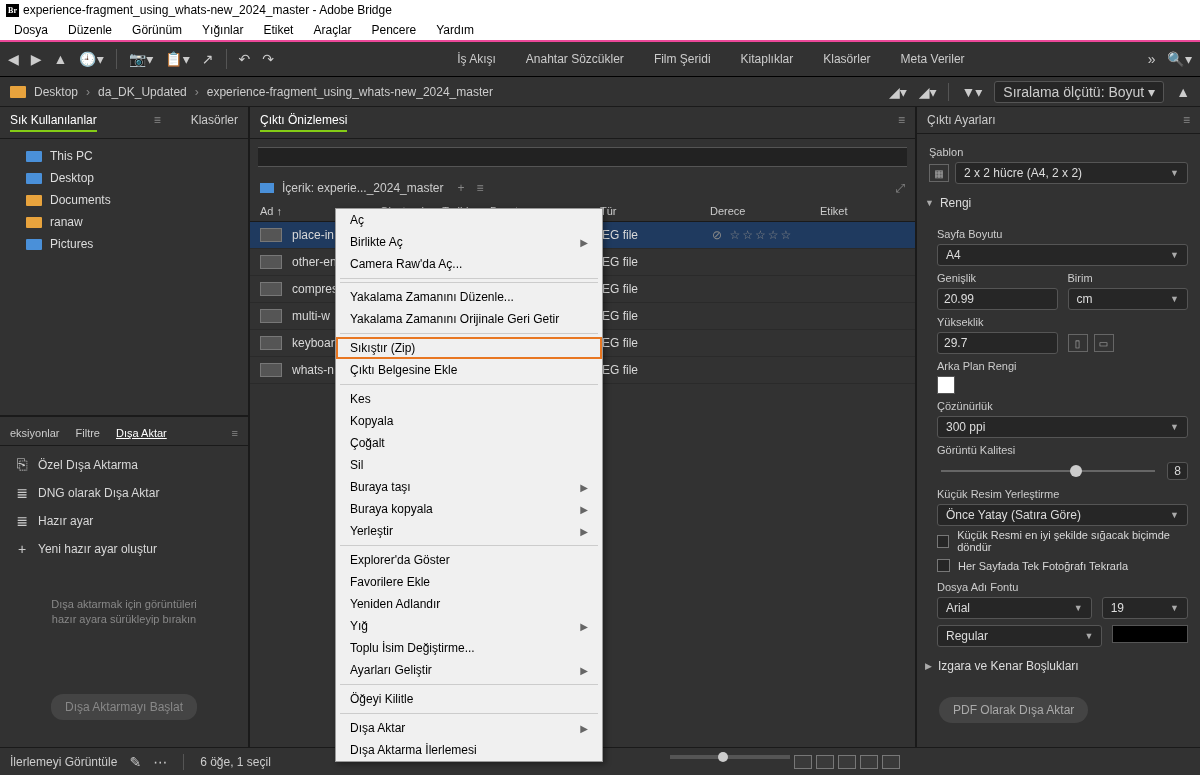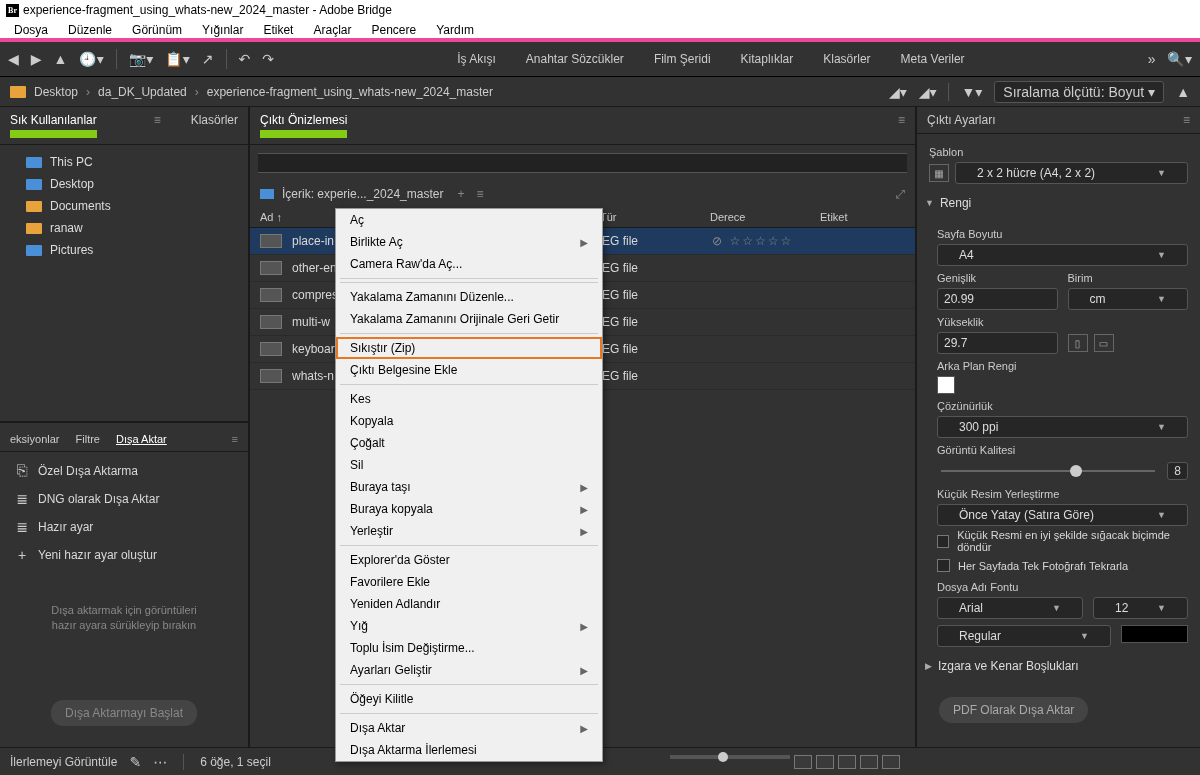--- a/index.html
+++ b/index.html
@@ -1,37 +1,37 @@
 <!DOCTYPE html>
 <html><head>
 <meta charset="utf-8">
 <style>
 * { margin:0; padding:0; box-sizing:border-box; font-family:"Segoe UI",Arial,sans-serif; }
 body { width:1200px; height:775px; background:#323232; color:#d8d8d8; font-size:12px; overflow:hidden; position:relative; }
 .titlebar { height:20px; background:#fff; color:#000; padding:2px 6px; font-size:12px; display:flex; align-items:center; }
 .titlebar .br-icon { width:13px; height:13px; background:#000; color:#fff; font-size:8px; font-weight:bold; display:inline-flex; align-items:center; justify-content:center; margin-right:4px; border-radius:0;font-family:Liberation Serif, serif;}
-.menubar { height:22px; background:#fff; color:#000; display:flex; padding:0 4px; border-bottom:4px solid #ec4899;}
+.menubar { height:22px; background:#fff; color:#000; display:flex; padding:0 4px; border-bottom:2px solid #ec4899;}
 .menubar span { padding:3px 10px; cursor:pointer; }
 .toolbar { height:35px; background:#323232; border-bottom:1px solid #000; display:flex; align-items:center; justify-content:space-between; padding:0 8px; }
 .toolbar-left, .toolbar-right { display:flex; align-items:center; gap:12px; }
 .toolbar-center { display:flex; gap:30px; color:#ccc; }
 .toolbar-center span { cursor:pointer; }
 .nav-icon { color:#ccc; font-size:14px; cursor:pointer; }
 .breadcrumbs { height:30px; background:#323232; border-bottom:1px solid #1a1a1a; display:flex; align-items:center; justify-content:space-between; padding:0 10px; }
 .bc-left { display:flex; align-items:center; gap:8px; color:#ccc; }
 .bc-folder { width:16px; height:12px; background:#e8a33d; border-radius:1px; display:inline-block;}
 .bc-sep { color:#888; }
 .bc-right { display:flex; align-items:center; gap:12px; }
 .sort-box { background:#262626; border:1px solid #555; padding:2px 8px; color:#ccc; border-radius:3px; font-size:14px;}
 .main { display:flex; height:667px; }
 .left-panel { width:250px; background:#323232; display:flex; flex-direction:column; border-right:2px solid #1a1a1a;}
 .center-panel { flex:1; background:#323232; display:flex; flex-direction:column; }
 .right-panel { width:285px; background:#323232; border-left:2px solid #1a1a1a; overflow-y:auto;}
 .panel-hdr { display:flex; gap:16px; padding:6px 10px; border-bottom:1px solid #1a1a1a; color:#ccc; font-size:12px;}
-.panel-hdr .active { color:#fff; border-bottom:8px solid #84cc16; padding-bottom:3px;}
+.panel-hdr .active { color:#fff; border-bottom:2px solid #84cc16; padding-bottom:3px;}
 .ham { color:#888; margin-left:auto; }
 .tree-list { padding:6px 12px; }
 .tree-item { display:flex; align-items:center; gap:8px; padding:4px 14px; cursor:pointer; color:#ddd;}
 .ico-pc { width:16px; height:11px; background:#4a90d9; border-radius:1px;}
 .ico-folder { width:16px; height:11px; background:#e8a33d; border-radius:1px;}
 .ico-pic { width:16px; height:11px; background:#4a90d9; border-radius:1px;}
 .ico-desktop { width:16px; height:11px; background:#4a90d9; border-radius:1px;}
 .divider-h { height:2px; background:#1a1a1a; margin:4px 0;}
 .sub-tabs { display:flex; gap:16px; padding:6px 10px; color:#ccc; font-size:11px; border-bottom:1px solid #1a1a1a;}
 .sub-tabs .active { color:#fff; text-decoration:underline;}
@@ -51,21 +51,21 @@
 .thumb { width:22px; height:14px; background:#555; margin-right:10px; border:1px solid #777;}
 .stars { color:#888; letter-spacing:2px;}
 .context-menu { position:absolute; left:335px; top:208px; width:268px; background:#f0f0f0; color:#000; border:1px solid #999; box-shadow:2px 2px 6px rgba(0,0,0,0.4); z-index:100; font-size:12px;}
 .cm-item { padding:4px 14px; cursor:pointer; display:flex; justify-content:space-between; align-items:center;}
 .cm-item.highlighted { border:2px solid #e87722; padding:2px 12px;}
 .cm-sep { height:1px; background:#ccc; margin:3px 4px;}
 .cm-arrow { color:#666; font-size:10px;}
 .right-hdr { padding:6px 10px; border-bottom:1px solid #1a1a1a; color:#ccc;}
 .r-section { padding:6px 12px; }
 .r-label { color:#ccc; font-size:11px; margin:6px 0 4px;}
-.r-select { width:100%; background:#262626; border:1px solid #555; color:#ddd; padding:3px 21px; border-radius:3px; display:flex; justify-content:space-between; align-items:center;}
+.r-select { width:100%; background:#262626; border:1px solid #555; color:#ddd; padding:3px 8px; border-radius:3px; display:flex; justify-content:space-between; align-items:center;}
 .r-input { background:#262626; border:1px solid #555; color:#ddd; padding:3px 6px; border-radius:3px;}
 .r-row { display:flex; gap:10px; }
 .r-row > div { flex:1; }
 .chk-row { display:flex; align-items:center; gap:8px; padding:3px 0; font-size:11px;}
 .chk { width:13px; height:13px; border:1px solid #777; background:#262626; display:inline-flex; align-items:center; justify-content:center; font-size:9px; color:#fff;}
 .chk.on::after{content:"✓";}
 .collapse-hdr { display:flex; align-items:center; gap:6px; padding:6px 4px; cursor:pointer; color:#ddd;}
 .slider-track { height:2px; background:#666; position:relative; margin:10px 4px;}
 .slider-thumb { width:12px; height:12px; background:#ccc; border-radius:50%; position:absolute; top:-5px; left:60%;}
 .slider-val { background:#262626; border:1px solid #555; padding:1px 6px; margin-left:8px; border-radius:3px;}
@@ -357,21 +357,21 @@
           <span class="chk"></span>
           <span>Her Sayfada Tek Fotoğrafı Tekrarla</span>
         </div>
       <div class="r-label">Dosya Adı Fontu</div>
       <div class="r-row">
         <div class="r-select" style="flex:2">
             <span>Arial</span>
             <span class="caret">▼</span>
           </div>
         <div class="r-select" style="flex:1">
-            <span>12</span>
+            <span>19</span>
             <span class="caret">▼</span>
           </div>
       </div>
       <div class="r-row" style="margin-top:6px">
         <div class="r-select" style="flex:2">
             <span>Regular</span>
             <span class="caret">▼</span>
           </div>
         <div class="swatch-white" style="background:#000"></div>
       </div>

